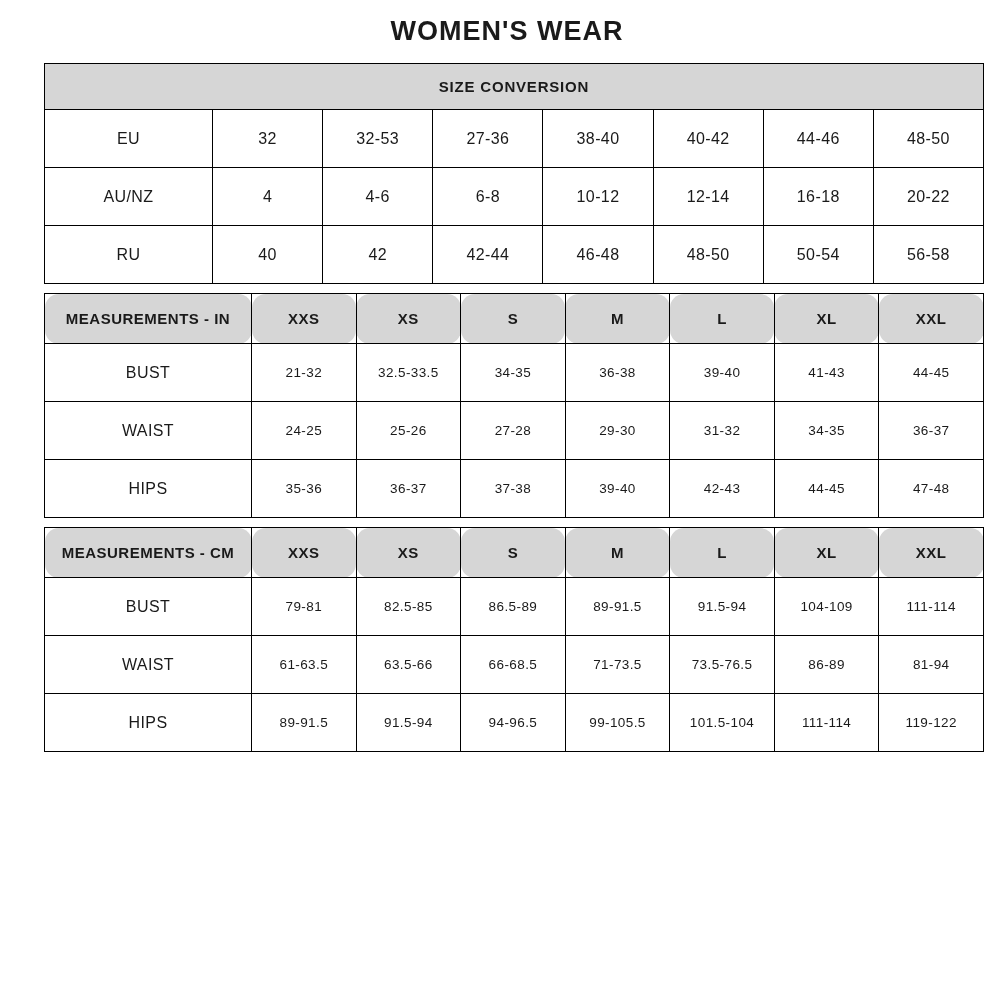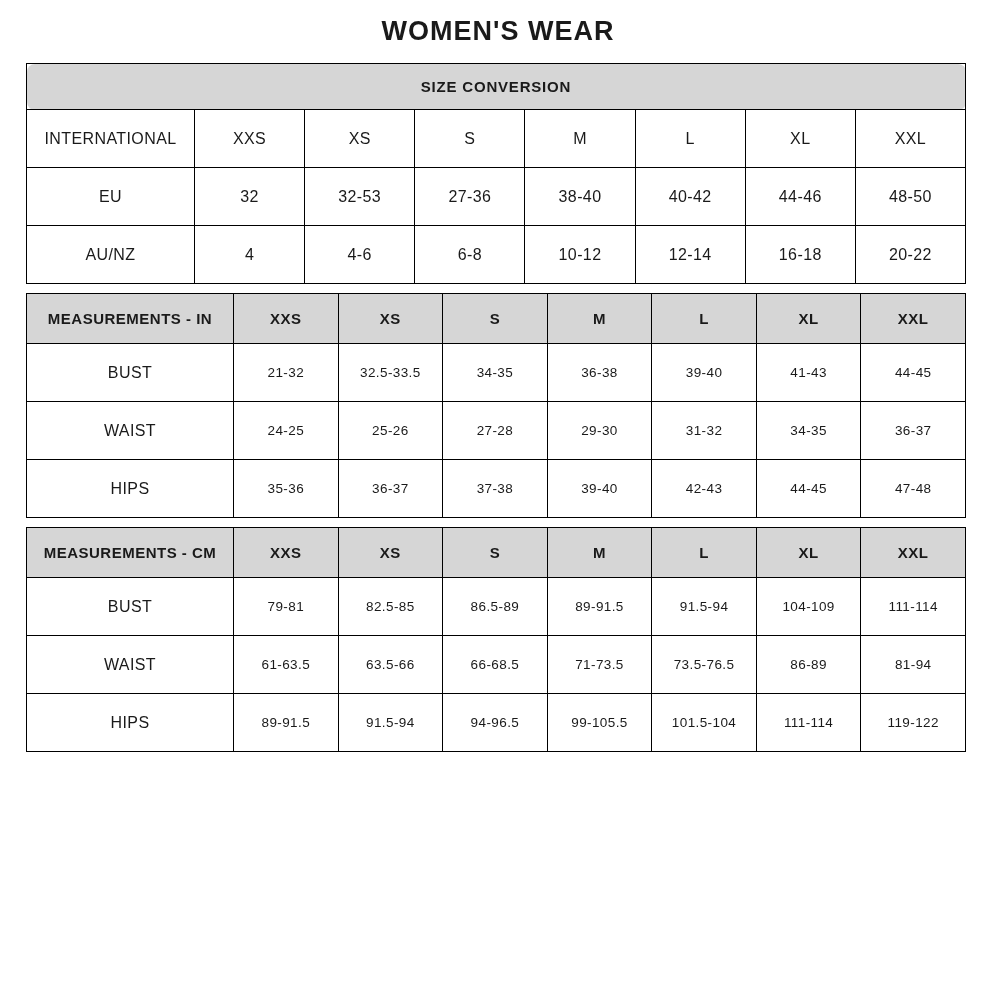--- a/index.html
+++ b/index.html
@@ -5,21 +5,21 @@
   * { box-sizing: border-box; margin: 0; padding: 0; }
   html, body {
     width: 1000px;
     background: #ffffff;
     color: #1a1a1a;
     font-family: "Liberation Sans", sans-serif;
   }
   .page {
     width: 1000px;
     height: 1000px;
-    padding: 12px 30px 0 26px;
+    padding: 12px 30px 0 44px;
   }
   .title {
     text-align: center;
     font-size: 27px;
     font-weight: bold;
     letter-spacing: 1px;
     margin: 4px 0 16px 0;
   }
   table {
     width: 940px;
@@ -32,26 +32,26 @@
     text-align: center;
     vertical-align: middle;
     letter-spacing: 0.4px;
     padding: 0 2px;
     overflow: hidden;
   }
   .gray { background: #d6d6d6; }
   .hdr td { font-weight: bold; }
 
   
-  .t1 td { height: 58px; font-size: 16px; border-radius: 8px; }
+  .t1 td { height: 58px; font-size: 16px; }
   .t1 .hdr td { height: 46px; font-size: 15px; letter-spacing: 0.8px; }
 
   
   .t2 td { height: 58px; font-size: 13.5px; }
-  .t2 .hdr td { height: 50px; font-size: 15px; letter-spacing: 0.5px; }
+  .t2 .hdr td { height: 50px; font-size: 15px; letter-spacing: 0.5px; border-radius: 14px; }
   .t2 .rowlabel { font-size: 16px; border-radius: 18px; }
 </style>
 </head>
 <body>
 
 <div class="page">
 
   <h1 class="title">WOMEN'S WEAR</h1>
 
   <table class="t1">
@@ -61,50 +61,50 @@
         <col>
         <col>
         <col>
         <col>
         <col>
         <col>
       </colgroup>
     <tbody>
       <tr class="hdr">
         <td colspan="8" class="gray">SIZE CONVERSION</td>
-      </tr>
-      <tr>
-        <td>INTERNATIONAL</td>
-        <td>XXS</td>
-        <td>XS</td>
-        <td>S</td>
-        <td>M</td>
-        <td>L</td>
-        <td>XL</td>
-        <td>XXL</td>
       </tr>
       <tr>
         <td>EU</td>
         <td>32</td>
         <td>32-53</td>
         <td>27-36</td>
         <td>38-40</td>
         <td>40-42</td>
         <td>44-46</td>
         <td>48-50</td>
       </tr>
       <tr>
         <td>AU/NZ</td>
         <td>4</td>
         <td>4-6</td>
         <td>6-8</td>
         <td>10-12</td>
         <td>12-14</td>
         <td>16-18</td>
         <td>20-22</td>
+      </tr>
+      <tr>
+        <td>RU</td>
+        <td>40</td>
+        <td>42</td>
+        <td>42-44</td>
+        <td>46-48</td>
+        <td>48-50</td>
+        <td>50-54</td>
+        <td>56-58</td>
       </tr>
     </tbody>
   </table>
 
   <table class="t2">
     <colgroup>
         <col style="width:207px">
         <col>
         <col>
         <col>

